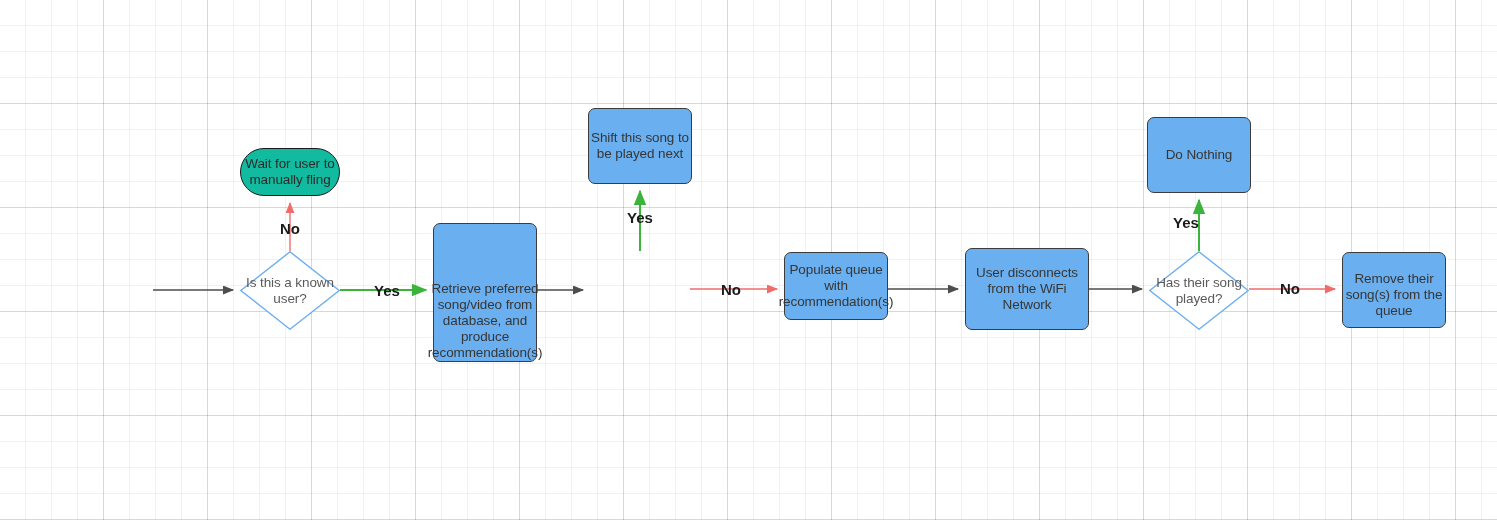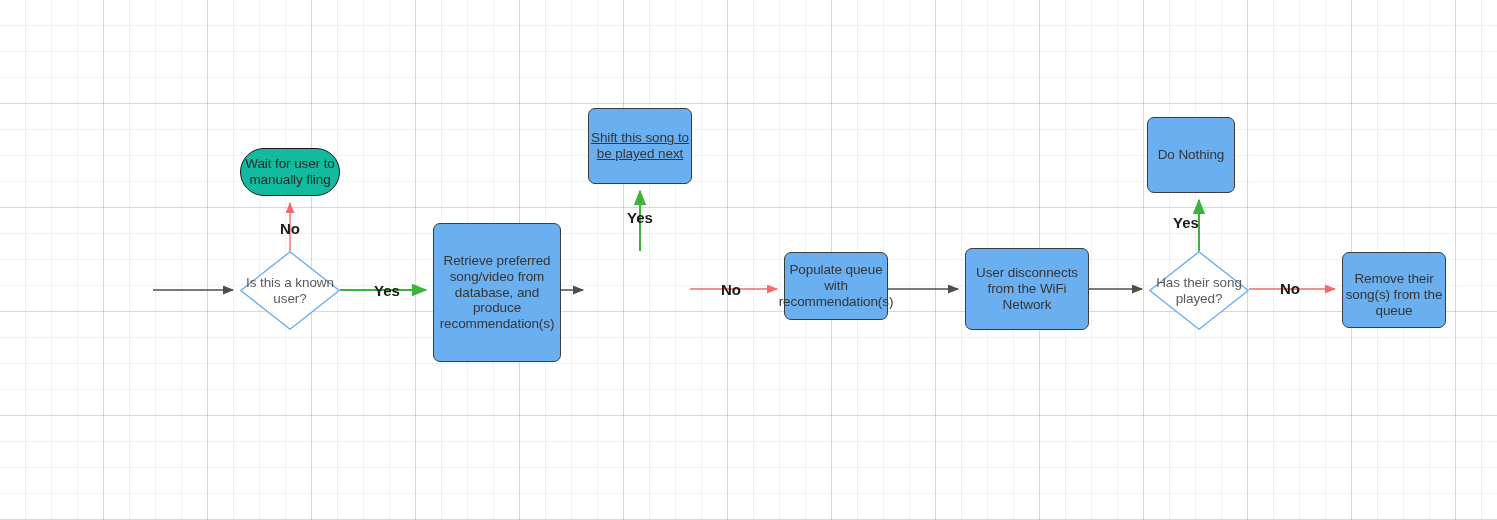--- a/index.html
+++ b/index.html
@@ -151,45 +151,45 @@
     <span class="label">Wait for user to manually fling</span>
   </div>
 
   <div class="node node-decision" style="left:240px; top:251px; width:100px; height:79px;">
     <svg class="decision-shape" viewBox="0 0 100 79" preserveAspectRatio="none">
       <polygon points="50,0.8 99.2,39.5 50,78.2 0.8,39.5" fill="#ffffff" stroke="#6aaff0" stroke-width="1.4"></polygon>
     </svg>
     <span class="decision-text">Is this a known user?</span>
   </div>
 
-  <div class="node node-process" style="left:433px; top:223px; width:128px; height:139px;">
+  <div class="node node-process" style="left:433px; top:223px; width:104px; height:139px;align-items:flex-end;">
     <span class="label">Retrieve preferred song/video from database, and produce recommendation(s)</span>
   </div>
 
 
-  <div class="node node-process" style="left:588px; top:108px; width:104px; height:76px;text-decoration:underline;">
+  <div class="node node-process" style="left:588px; top:108px; width:104px; height:76px;">
     <span class="label">Shift this song to be played next</span>
   </div>
 
   <div class="node node-process" style="left:784px; top:252px; width:104px; height:68px;">
     <span class="label">Populate queue with recommendation(s)</span>
   </div>
 
   <div class="node node-process" style="left:965px; top:248px; width:124px; height:82px;">
     <span class="label">User disconnects from the WiFi Network</span>
   </div>
 
   <div class="node node-decision" style="left:1149px; top:251px; width:100px; height:79px;">
     <svg class="decision-shape" viewBox="0 0 100 79" preserveAspectRatio="none">
       <polygon points="50,0.8 99.2,39.5 50,78.2 0.8,39.5" fill="#ffffff" stroke="#6aaff0" stroke-width="1.4"></polygon>
     </svg>
     <span class="decision-text">Has their song played?</span>
   </div>
 
-  <div class="node node-process" style="left:1147px; top:117px; width:88px; height:76px;">
+  <div class="node node-process" style="left:1147px; top:117px; width:104px; height:76px;">
     <span class="label" style="width:100%;">Do Nothing</span>
   </div>
 
   <div class="node node-process" style="left:1342px; top:252px; width:104px; height:76px;">
     <span class="label" style="width:100%;margin-top:10px;">Remove their song(s) from the queue</span>
   </div>
 
   <div class="edge-label" style="left:290px; top:228px;">No</div>
   <div class="edge-label" style="left:387px; top:290px;">Yes</div>
   <div class="edge-label" style="left:640px; top:217px;">Yes</div>

